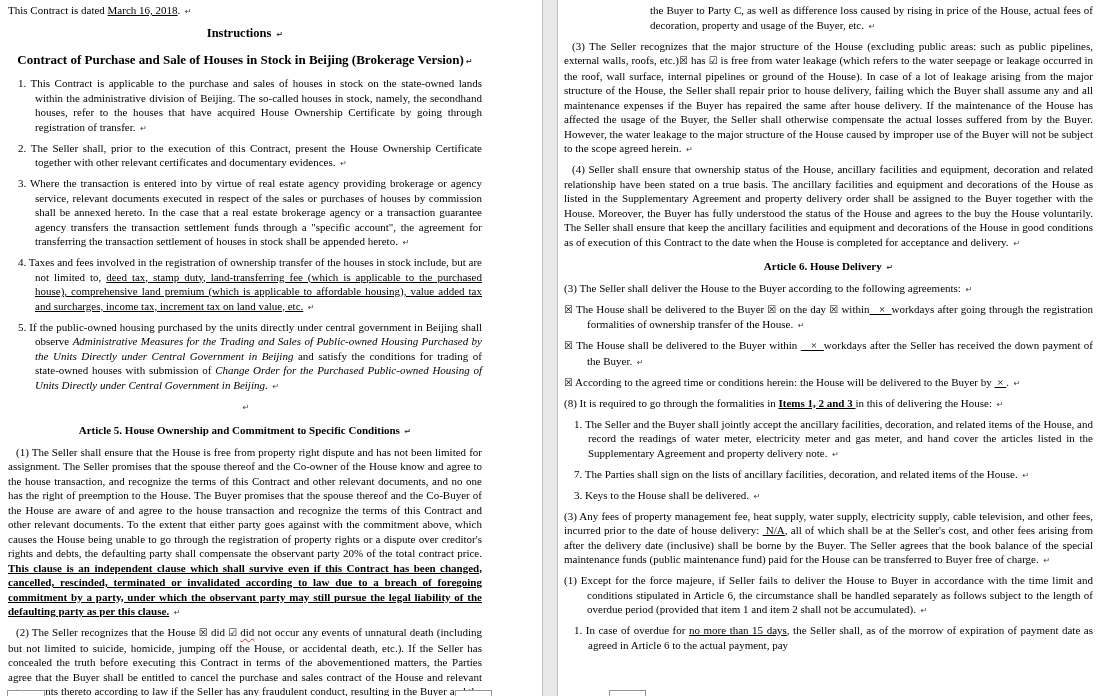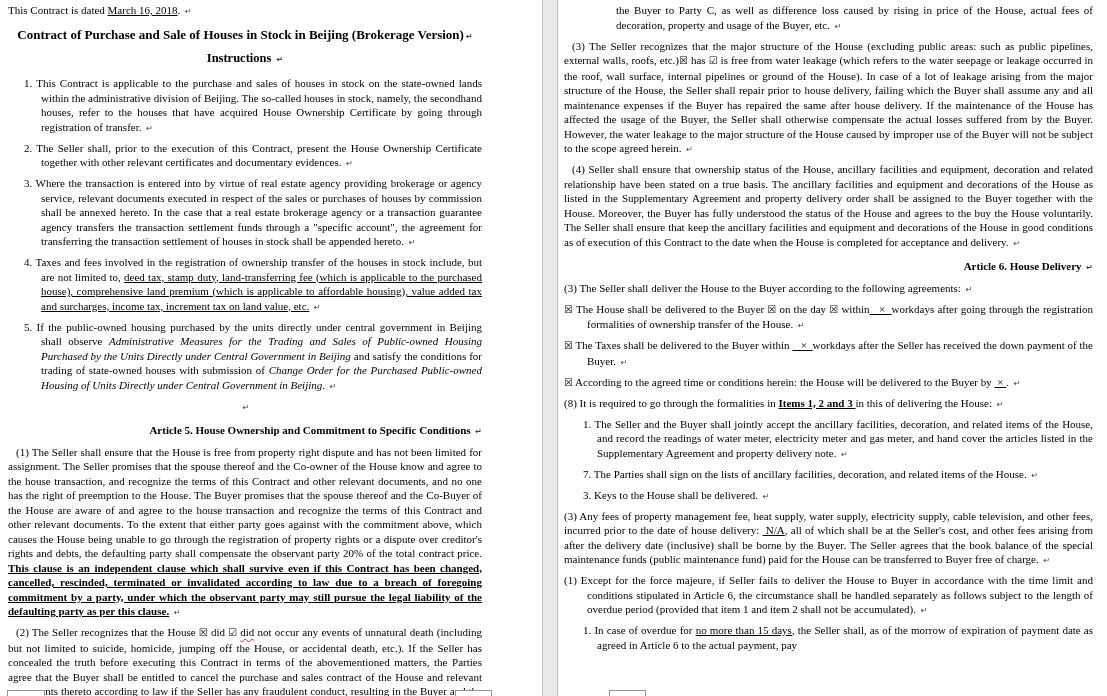--- a/index.html
+++ b/index.html
@@ -17,27 +17,27 @@
   }
   .textcol { position:absolute; top:3px; }
   #page-left  .textcol { left:8px; width:474px; }
   #page-right .textcol { left:6px; width:529px; }
 
   .para { margin:0 0 4.5px; text-align:justify; font-size:11px; line-height:14.5px; }
   .s-dateline   { text-align:left; margin-bottom:6px; }
   .s-title      { text-align:center; font-weight:bold; font-size:13px; line-height:17px;
                   margin:4px 0 6px; white-space:nowrap; }
   .s-subtitle   { text-align:center; font-weight:bold; font-size:12.5px; margin:0 0 9px; }
-  .s-heading    { font-weight:bold; text-align:right; margin:8px 0 5px; }
-  .s-li1        { margin-left:16px;  padding-left:17px; text-indent:-17px; }
+  .s-heading    { font-weight:bold; text-align:center; margin:8px 0 5px; }
+  .s-li1        { margin-left:10px;  padding-left:17px; text-indent:-17px; }
   .s-p-first    { text-indent:8px; }
   .s-center-mark{ text-align:center; margin:4px 0 7px; }
-  .s-cont       { margin-left:52px; }
+  .s-cont       { margin-left:86px; }
   .s-chk        { padding-left:23px; text-indent:-23px; }
-  .s-li2r       { margin-left:19px; padding-left:14px; text-indent:-14px; }
+  .s-li2r       { margin-left:10px; padding-left:14px; text-indent:-14px; }
   .s-hang       { padding-left:23px; text-indent:-23px; }
   .s-plain      { }
 
   .r-n  { }
   .r-u  { text-decoration:underline; }
   .r-b  { font-weight:bold; }
   .r-bu { font-weight:bold; text-decoration:underline; }
   .r-i  { font-style:italic; }
   .r-x  { font-family:"DejaVu Sans", sans-serif; font-size:10px; }
   .r-sq { text-decoration:underline; text-decoration-style:wavy;
@@ -50,22 +50,22 @@
   .cutbox { position:absolute; box-sizing:border-box; border:1px solid #949494;
             background:#fff; height:9px; }
 </style>
 </head>
 <body>
 
 <div id="stage">
   <div class="page" id="page-left">
     <div class="textcol">
         <div class="para s-dateline"><span class="r-n">This Contract is dated </span><span class="r-u">March 16, 2018</span><span class="r-n">. </span><span class="pmark">↵</span></div>
+        <div class="para s-subtitle"><span class="r-b">Instructions </span><span class="pmark">↵</span></div>
         <div class="para s-title"><span class="r-b">Contract of Purchase and Sale of Houses in Stock in Beijing (Brokerage Version)</span><span class="pmark">↵</span></div>
-        <div class="para s-subtitle"><span class="r-b">Instructions </span><span class="pmark">↵</span></div>
         <div class="para s-li1"><span class="r-n">1. This Contract is applicable to the purchase and sales of houses in stock on the state-owned lands within the administrative division of Beijing. The so-called houses in stock, namely, the secondhand houses, refer to the houses that have acquired House Ownership Certificate by going through registration of transfer. </span><span class="pmark">↵</span></div>
         <div class="para s-li1"><span class="r-n">2. The Seller shall, prior to the execution of this Contract, present the House Ownership Certificate together with other relevant certificates and documentary evidences. </span><span class="pmark">↵</span></div>
         <div class="para s-li1"><span class="r-n">3. Where the transaction is entered into by virtue of real estate agency providing brokerage or agency service, relevant documents executed in respect of the sales or purchases of houses by commission shall be annexed hereto. In the case that a real estate brokerage agency or a transaction guarantee agency transfers the transaction settlement funds through a "specific account", the agreement for transferring the transaction settlement of houses in stock shall be appended hereto. </span><span class="pmark">↵</span></div>
         <div class="para s-li1"><span class="r-n">4. Taxes and fees involved in the registration of ownership transfer of the houses in stock include, but are not limited to, </span><span class="r-u">deed tax, stamp duty, land-transferring fee (which is applicable to the purchased house), comprehensive land premium (which is applicable to affordable housing), value added tax and surcharges, income tax, increment tax on land value, etc.</span><span class="r-n"> </span><span class="pmark">↵</span></div>
         <div class="para s-li1"><span class="r-n">5. If the public-owned housing purchased by the units directly under central government in Beijing shall observe </span><span class="r-i">Administrative Measures for the Trading and Sales of Public-owned Housing Purchased by the Units Directly under Central Government in Beijing</span><span class="r-n"> and satisfy the conditions for trading of state-owned houses with submission of </span><span class="r-i">Change Order for the Purchased Public-owned Housing of Units Directly under Central Government in Beijing</span><span class="r-n">. </span><span class="pmark">↵</span></div>
         <div class="para s-center-mark"><span class="pmark">↵</span></div>
         <div class="para s-heading"><span class="r-b">Article 5. House Ownership and Commitment to Specific Conditions </span><span class="pmark">↵</span></div>
         <div class="para s-p-first"><span class="r-n">(1) The Seller shall ensure that the House is free from property right dispute and has not been limited for assignment. The Seller promises that the spouse thereof and the Co-owner of the House know and agree to the house transaction, and recognize the terms of this Contract and other relevant documents, and no one has the right of preemption to the House. The Buyer promises that the spouse thereof and the Co-Buyer of the House are aware of and agree to the house transaction and recognize the terms of this Contract and other relevant documents. To the extent that either party goes against with the commitment above, which causes the House being unable to go through the registration of property rights or a dispute over creditor's rights and debts, the defaulting party shall compensate the observant party 20% of the total contract price. </span><span class="r-bu">This clause is an independent clause which shall survive even if this Contract has been changed, cancelled, rescinded, terminated or invalidated according to law due to a breach of foregoing commitment by a party, under which the observant party may still pursue the legal liability of the defaulting party as per this clause.</span><span class="r-n"> </span><span class="pmark">↵</span></div>
         <div class="para s-p-first"><span class="r-n">(2) The Seller recognizes that the House </span><span class="r-x">☒</span><span class="r-n"> did </span><span class="r-x">☑</span><span class="r-n"> </span><span class="r-sq">did</span><span class="r-n"> not occur any events of unnatural death (including but not limited to suicide, homicide, jumping off the House, or accidental death, etc.). If the Seller has concealed the truth before executing this Contract in terms of the abovementioned matters, the Parties agree that the Buyer shall be entitled to cancel the purchase and sales contract of the House and relevant agreements thereto according to law if the Seller has any fraudulent conduct, resulting in the Buyer and the Broker enter into this Contract against true intention. The Seller shall be otherwise responsible for the liabilities as follows: </span></div>
       </div>
@@ -74,21 +74,21 @@
     </div>
   <div class="divider"></div>
   <div class="page" id="page-right">
     <div class="textcol">
         <div class="para s-cont"><span class="r-n">the Buyer to Party C, as well as difference loss caused by rising in price of the House, actual fees of decoration, property and usage of the Buyer, etc. </span><span class="pmark">↵</span></div>
         <div class="para s-p-first"><span class="r-n">(3) The Seller recognizes that the major structure of the House (excluding public areas: such as public pipelines, external walls, roofs, etc.)</span><span class="r-x">☒</span><span class="r-n"> has </span><span class="r-x">☑</span><span class="r-n"> is free from water leakage (which refers to the water seepage or leakage occurred in the roof, wall surface, internal pipelines or ground of the House). In case of a lot of leakage arising from the major structure of the House, the Seller shall repair prior to house delivery, failing which the Buyer shall assume any and all maintenance expenses if the Buyer has repaired the same after house delivery. If the maintenance of the House has affected the usage of the Buyer, the Seller shall otherwise compensate the actual losses suffered from by the Buyer. However, the water leakage to the major structure of the House caused by improper use of the Buyer will not be subject to the scope agreed herein. </span><span class="pmark">↵</span></div>
         <div class="para s-p-first"><span class="r-n">(4) Seller shall ensure that ownership status of the House, ancillary facilities and equipment, decoration and related relationship have been stated on a true basis. The ancillary facilities and equipment and decorations of the House as listed in the Supplementary Agreement and property delivery order shall be assigned to the Buyer together with the House. Moreover, the Buyer has fully understood the status of the House and agrees to the buy the House voluntarily. The Seller shall ensure that keep the ancillary facilities and equipment and decorations of the House in good conditions as of execution of this Contract to the date when the House is completed for acceptance and delivery. </span><span class="pmark">↵</span></div>
         <div class="para s-heading"><span class="r-b">Article 6. House Delivery </span><span class="pmark">↵</span></div>
         <div class="para s-plain"><span class="r-n">(3) The Seller shall deliver the House to the Buyer according to the following agreements: </span><span class="pmark">↵</span></div>
         <div class="para s-chk"><span class="r-x">☒</span><span class="r-n"> The House shall be delivered to the Buyer </span><span class="r-x">☒</span><span class="r-n"> on the day </span><span class="r-x">☒</span><span class="r-n"> within</span><span class="r-u">&nbsp;&nbsp;&nbsp;×&nbsp;&nbsp;</span><span class="r-n">workdays after going through the registration formalities of ownership transfer of the House. </span><span class="pmark">↵</span></div>
-        <div class="para s-chk"><span class="r-x">☒</span><span class="r-n"> The Taxes shall be delivered to the Buyer within </span><span class="r-u">&nbsp;&nbsp;&nbsp;×&nbsp;&nbsp;</span><span class="r-n">workdays after the Seller has received the down payment of the Buyer. </span><span class="pmark">↵</span></div>
+        <div class="para s-chk"><span class="r-x">☒</span><span class="r-n"> The House shall be delivered to the Buyer within </span><span class="r-u">&nbsp;&nbsp;&nbsp;×&nbsp;&nbsp;</span><span class="r-n">workdays after the Seller has received the down payment of the Buyer. </span><span class="pmark">↵</span></div>
         <div class="para s-chk"><span class="r-x">☒</span><span class="r-n"> According to the agreed time or conditions herein: the House will be delivered to the Buyer by </span><span class="r-u">&nbsp;×&nbsp;</span><span class="r-n">. </span><span class="pmark">↵</span></div>
         <div class="para s-plain"><span class="r-n">(8) It is required to go through the formalities in </span><span class="r-bu">Items 1, 2 and 3 </span><span class="r-n">in this of delivering the House: </span><span class="pmark">↵</span></div>
         <div class="para s-li2r"><span class="r-n">1. The Seller and the Buyer shall jointly accept the ancillary facilities, decoration, and related items of the House, and record the readings of water meter, electricity meter and gas meter, and hand cover the articles listed in the Supplementary Agreement and property delivery note. </span><span class="pmark">↵</span></div>
         <div class="para s-li2r"><span class="r-n">7. The Parties shall sign on the lists of ancillary facilities, decoration, and related items of the House. </span><span class="pmark">↵</span></div>
         <div class="para s-li2r"><span class="r-n">3. Keys to the House shall be delivered. </span><span class="pmark">↵</span></div>
         <div class="para s-plain"><span class="r-n">(3) Any fees of property management fee, heat supply, water supply, electricity supply, cable television, and other fees, incurred prior to the date of house delivery: </span><span class="r-u">&nbsp;N/A</span><span class="r-n">, all of which shall be at the Seller's cost, and other fees arising from after the delivery date (inclusive) shall be borne by the Buyer. The Seller agrees that the book balance of the special maintenance funds (public maintenance fund) paid for the House can be transferred to Buyer free of charge. </span><span class="pmark">↵</span></div>
         <div class="para s-hang"><span class="r-n">(1) Except for the force majeure, if Seller fails to deliver the House to Buyer in accordance with the time limit and conditions stipulated in Article 6, the circumstance shall be handled separately as follows subject to the length of overdue period (provided that item 1 and item 2 shall not be accumulated). </span><span class="pmark">↵</span></div>
         <div class="para s-li2r"><span class="r-n">1. In case of overdue for </span><span class="r-u">no more than 15 days</span><span class="r-n">, the Seller shall, as of the morrow of expiration of payment date as agreed in Article 6 to the actual payment, pay </span></div>
       </div>
   <div class="cutbox" style="left: 51px; top: 690px; width: 37px;"></div>

